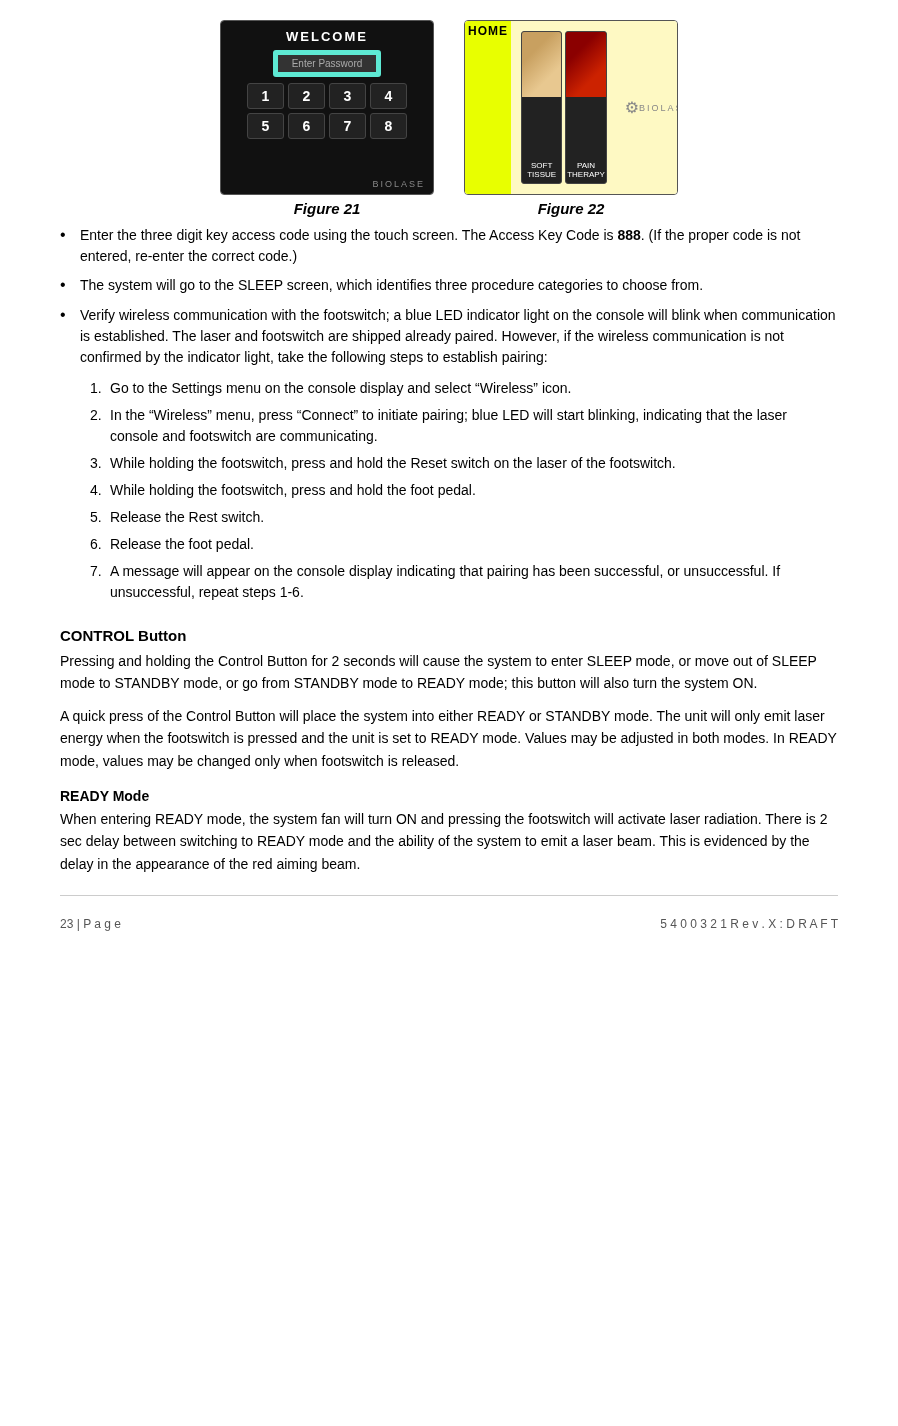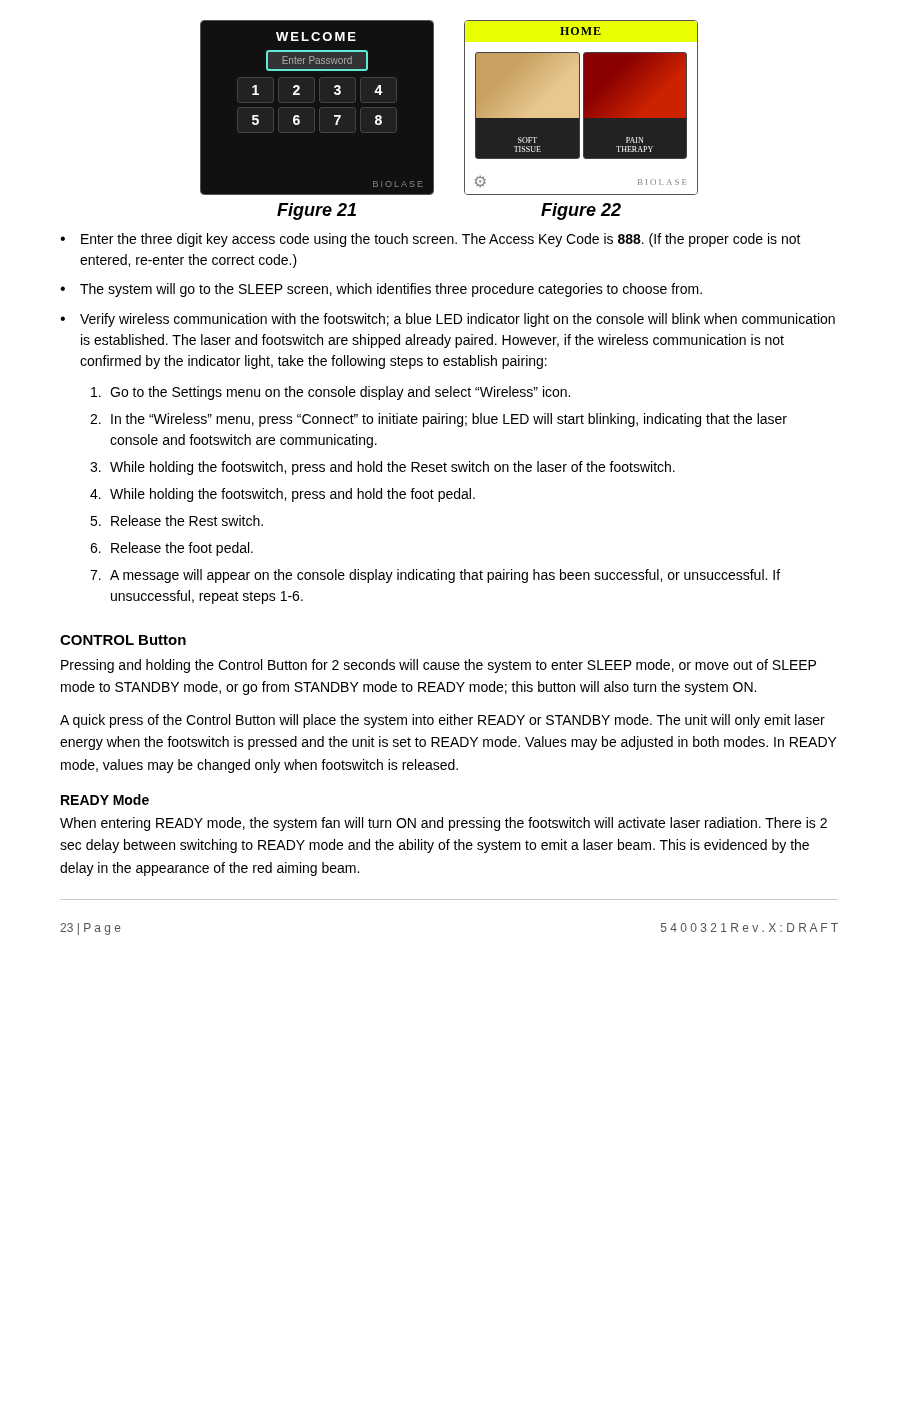--- a/index.html
+++ b/index.html
@@ -17,21 +17,21 @@
       justify-content: center;
       gap: 30px;
       margin-bottom: 8px;
     }
     .figure-block {
       display: flex;
       flex-direction: column;
       align-items: center;
     }
     .figure-image {
-      width: 234px;
+      width: 214px;
       height: 175px;
       background: #1a1a1a;
       border: 1px solid #555;
       border-radius: 4px;
       overflow: hidden;
       position: relative;
     }
     
     .fig21-inner {
       width: 100%;
@@ -45,21 +45,21 @@
     .fig21-welcome {
       color: #fff;
       font-size: 13px;
       font-weight: bold;
       letter-spacing: 2px;
       margin-bottom: 6px;
     }
     .fig21-password-btn {
       background: #333;
       color: #aaa;
-      border: 2px solid #5eead4;
+      border: 5px solid #5eead4;
       border-radius: 3px;
       padding: 3px 14px;
       font-size: 10px;
       margin-bottom: 6px;
     }
     .fig21-keys {
       display: grid;
       grid-template-columns: repeat(4, 1fr);
       gap: 4px;
       width: 160px;
@@ -80,24 +80,23 @@
       font-size: 9px;
       letter-spacing: 2px;
       position: absolute;
       bottom: 5px;
       right: 8px;
     }
     
     .fig22-inner {
       width: 100%;
       height: 100%;
-      background: #ffffff;
-      display: flex;
-      flex-direction: column;
-      font-family: Liberation Serif, serif;
+      background: #fef9c3;
+      display: flex;
+      flex-direction: row;
     }
     .fig22-header {
       background: #e8ff00;
       color: #000;
       text-align: center;
       font-size: 12px;
       font-weight: bold;
       padding: 3px;
       letter-spacing: 1px;
     }
@@ -151,21 +150,21 @@
       font-size: 16px;
     }
     .fig22-biolase {
       color: #888;
       font-size: 9px;
       letter-spacing: 2px;
     }
     .figure-caption {
       font-style: italic;
       font-weight: bold;
-      font-size: 18px;
+      font-size: 15px;
       margin-top: 5px;
     }
     .content-area {
       margin-top: 5px;
     }
     .bullet-list {
       list-style: none;
       padding: 0;
       margin: 0 0 10px 0;
     }

